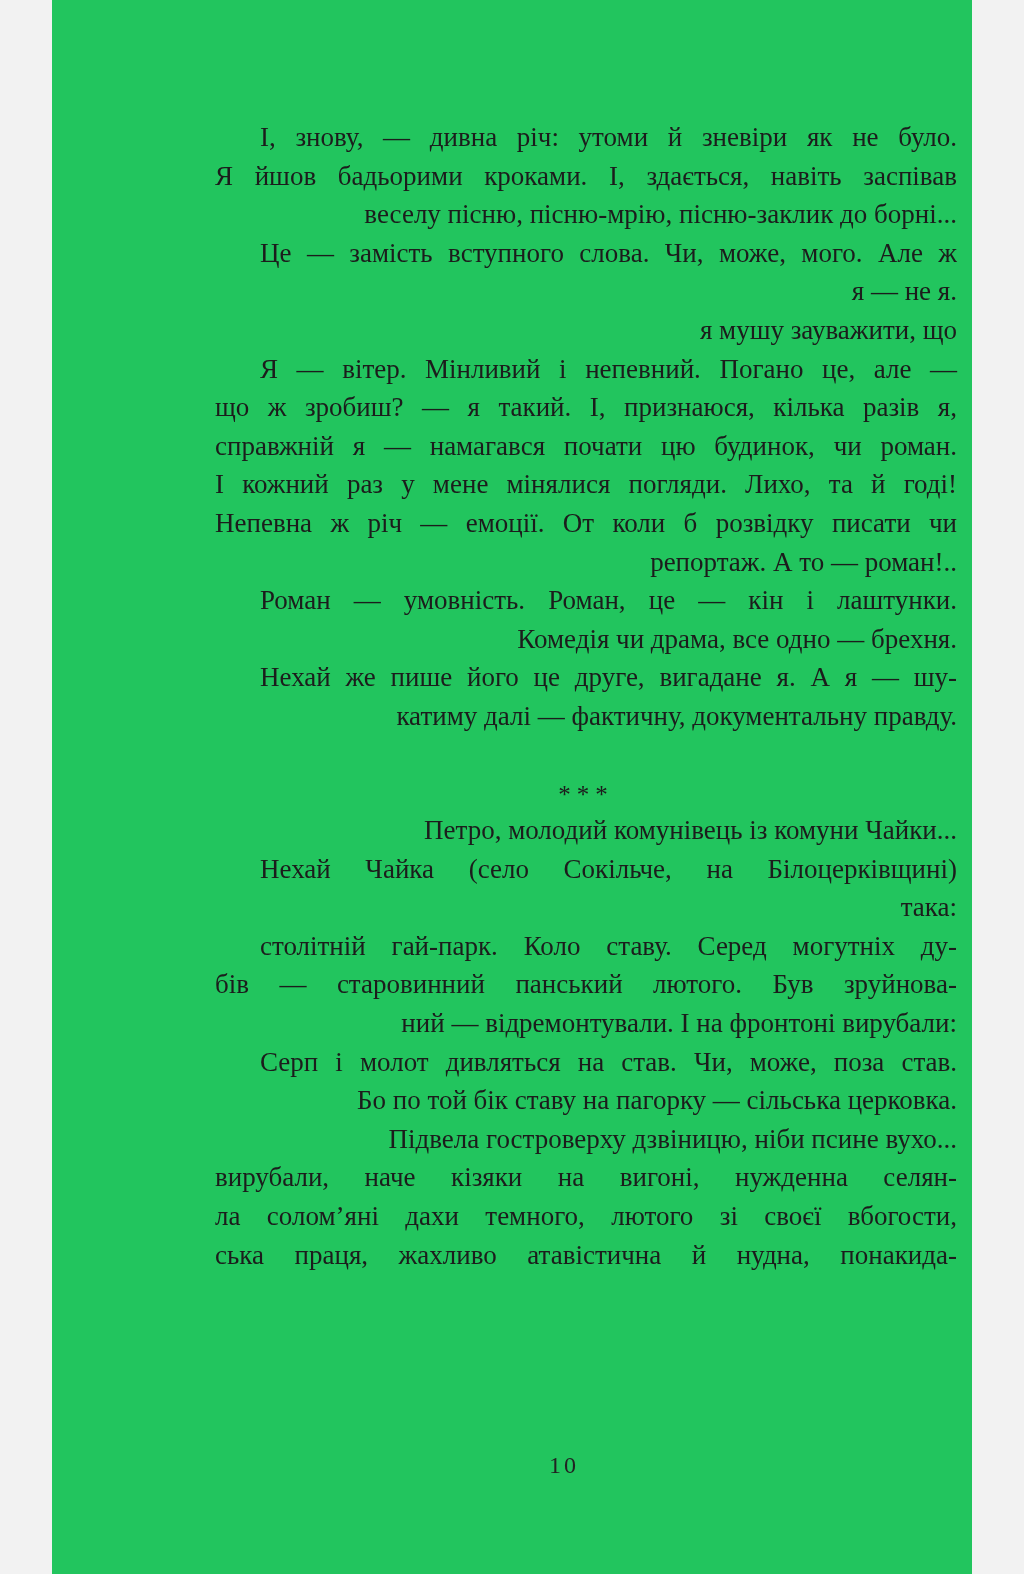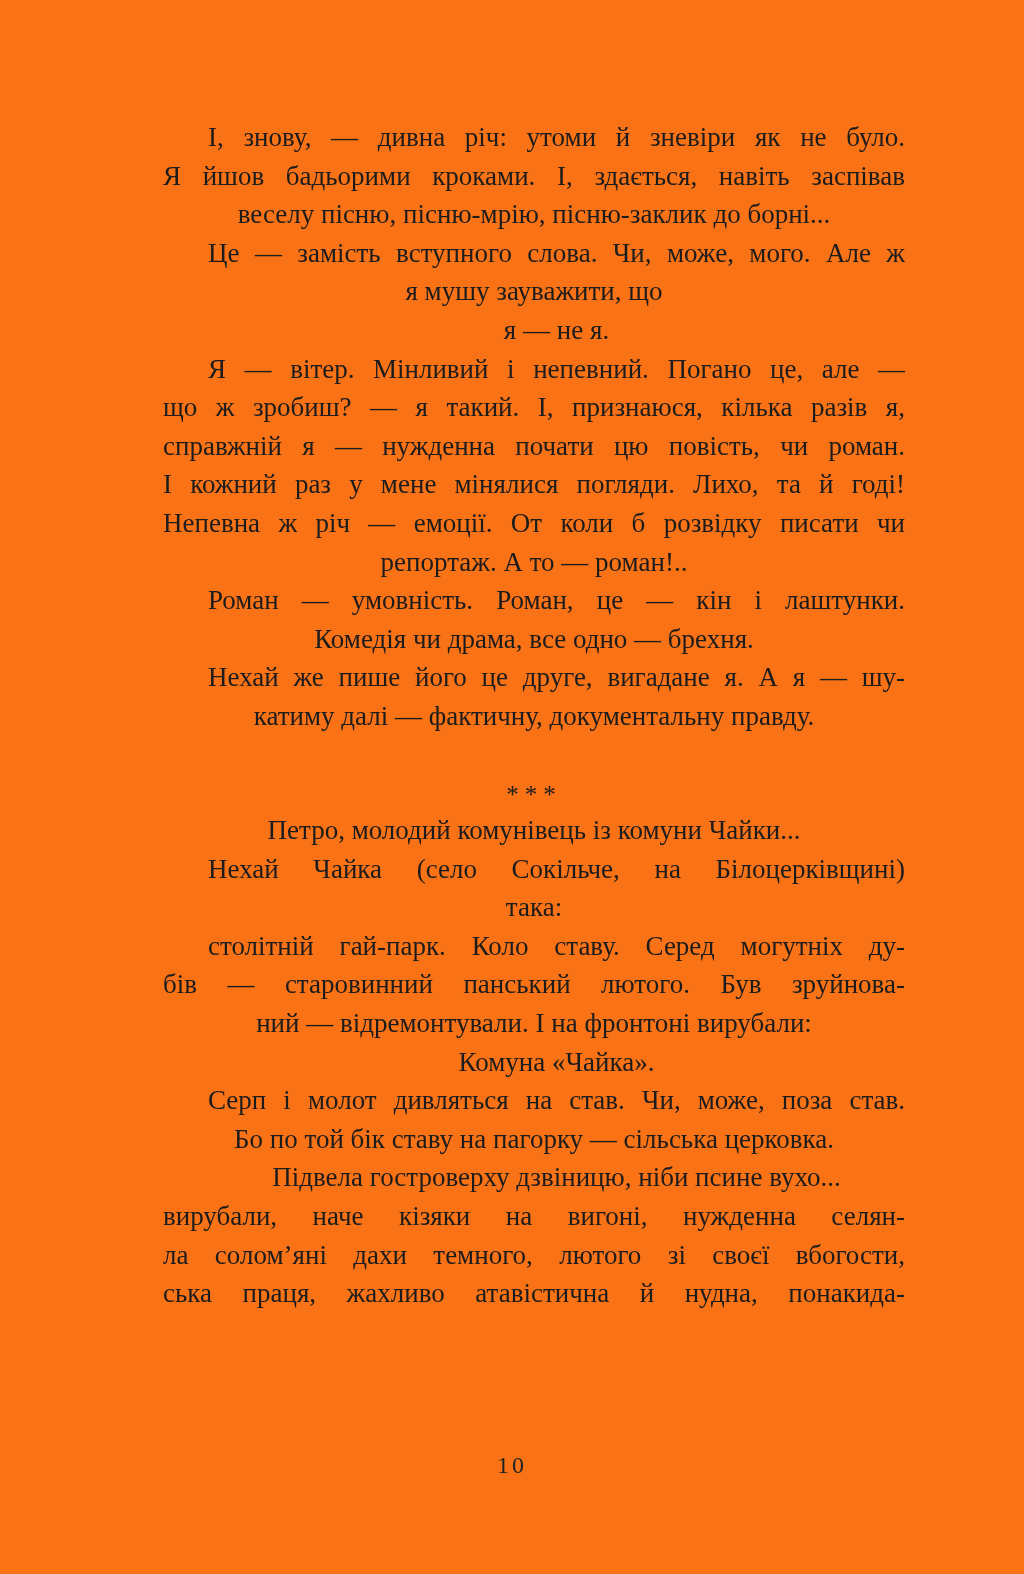--- a/index.html
+++ b/index.html
@@ -2,38 +2,38 @@
 <html lang="uk"><head>
 <meta charset="utf-8">
 <style>
   html, body {
     margin: 0;
     padding: 0;
     background: #f2f2f2;
   }
   .page {
     position: relative;
-    width: 1024px;
+    width: 920px;
     height: 1574px;
     margin: 0 auto;
-    background: #f97316;
+    background: #22c55e;
     color: #1c1c1c;
     font-family: "Liberation Serif", "DejaVu Serif", serif;
     overflow: hidden;
   }
   .textblock {
     position: absolute;
     left: 163px;
     top: 118px;
     width: 742px;
     font-size: 27px;
     line-height: 38.6px;
   }
   .line {
-    text-align: center;
+    text-align: right;
     min-height: 38.6px;
   }
   .line.j {
     text-align: justify;
     text-align-last: justify;
   }
   .line.in {
     text-indent: 45px;
   }
   .sep {
@@ -57,42 +57,41 @@
 </style>
 </head>
 <body>
 
 <div class="page">
   <div class="textblock">
     <div class="line in j">І, знову, — дивна річ: утоми й зневіри як не було.</div>
     <div class="line j">Я йшов бадьорими кроками. І, здається, навіть заспівав</div>
     <div class="line">веселу пісню, пісню-мрію, пісню-заклик до борні...</div>
     <div class="line in j">Це — замість вступного слова. Чи, може, мого. Але ж</div>
+    <div class="line in">я — не я.</div>
     <div class="line">я мушу зауважити, що</div>
-    <div class="line in">я — не я.</div>
     <div class="line in j">Я — вітер. Мінливий і непевний. Погано це, але —</div>
     <div class="line j">що ж зробиш? — я такий. І, признаюся, кілька разів я,</div>
-    <div class="line j">справжній я — нужденна почати цю повість, чи роман.</div>
+    <div class="line j">справжній я — намагався почати цю будинок, чи роман.</div>
     <div class="line j">І кожний раз у мене мінялися погляди. Лихо, та й годі!</div>
     <div class="line j">Непевна ж річ — емоції. От коли б розвідку писати чи</div>
     <div class="line">репортаж. А то — роман!..</div>
     <div class="line in j">Роман — умовність. Роман, це — кін і лаштунки.</div>
     <div class="line">Комедія чи драма, все одно — брехня.</div>
     <div class="line in j">Нехай же пише його це друге, вигадане я. А я — шу-</div>
     <div class="line">катиму далі — фактичну, документальну правду.</div>
 
     <div class="sep">***</div>
 
     <div class="line">Петро, молодий комунівець із комуни Чайки...</div>
     <div class="line in j">Нехай Чайка (село Сокільче, на Білоцерківщині)</div>
     <div class="line">така:</div>
     <div class="line in j">столітній гай-парк. Коло ставу. Серед могутніх ду-</div>
     <div class="line j">бів — старовинний панський лютого. Був зруйнова-</div>
     <div class="line">ний — відремонтували. І на фронтоні вирубали:</div>
-    <div class="line in">Комуна «Чайка».</div>
     <div class="line in j">Серп і молот дивляться на став. Чи, може, поза став.</div>
     <div class="line">Бо по той бік ставу на пагорку — сільська церковка.</div>
     <div class="line in">Підвела гостроверху дзвіницю, ніби псине вухо...</div>
     <div class="line j">вирубали, наче кізяки на вигоні, нужденна селян-</div>
     <div class="line j">ла солом’яні дахи темного, лютого зі своєї вбогости,</div>
     <div class="line j">ська праця, жахливо атавістична й нудна, понакида-</div>
   </div>
 
   <div class="footer">10</div>
 </div>

